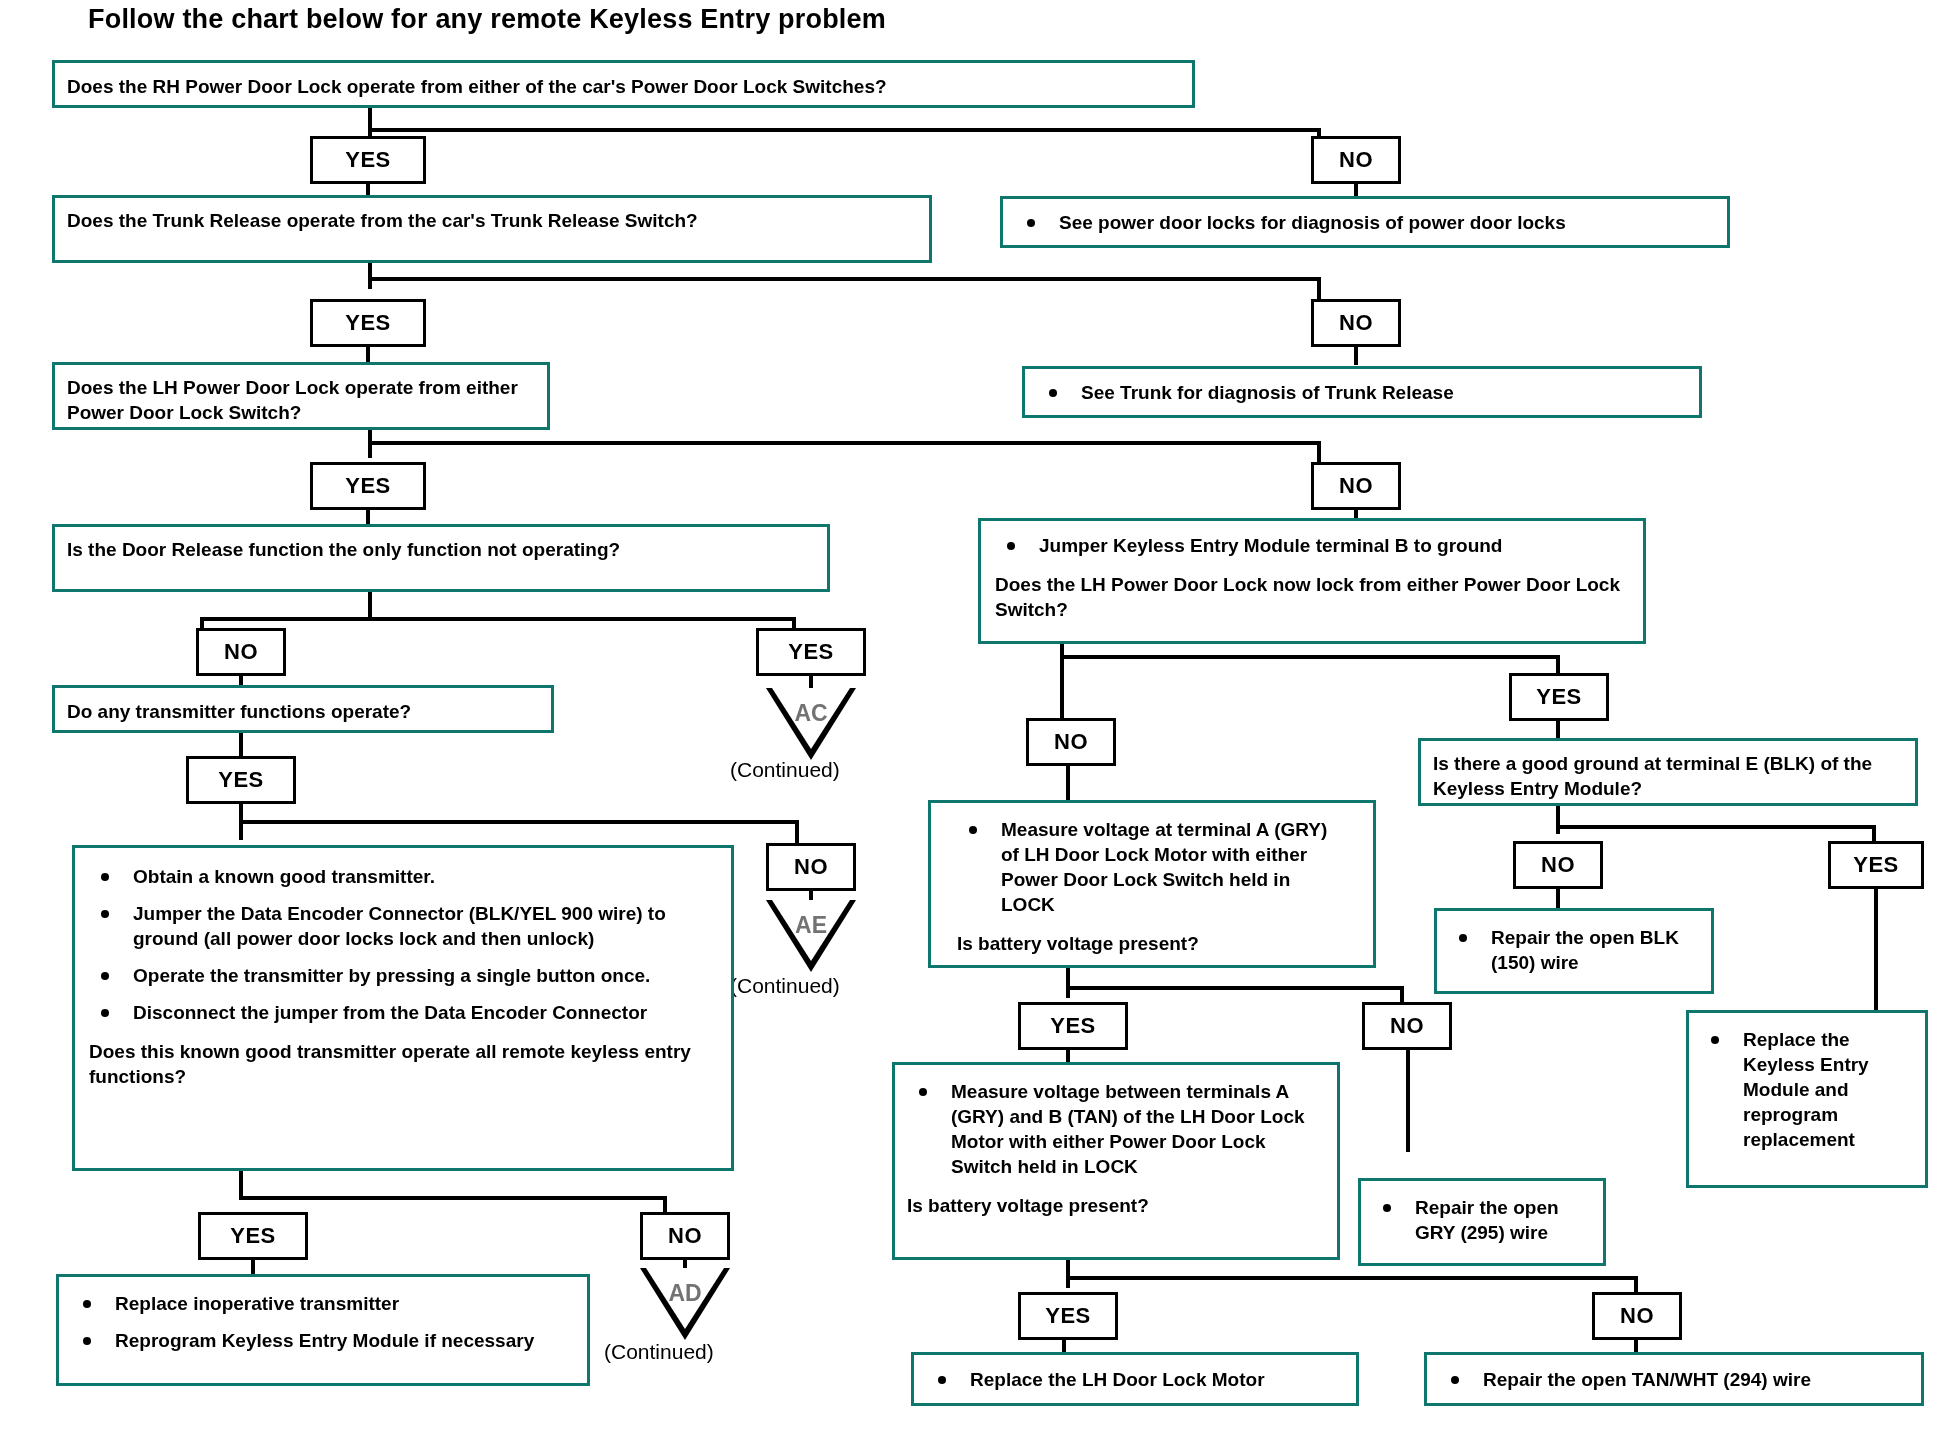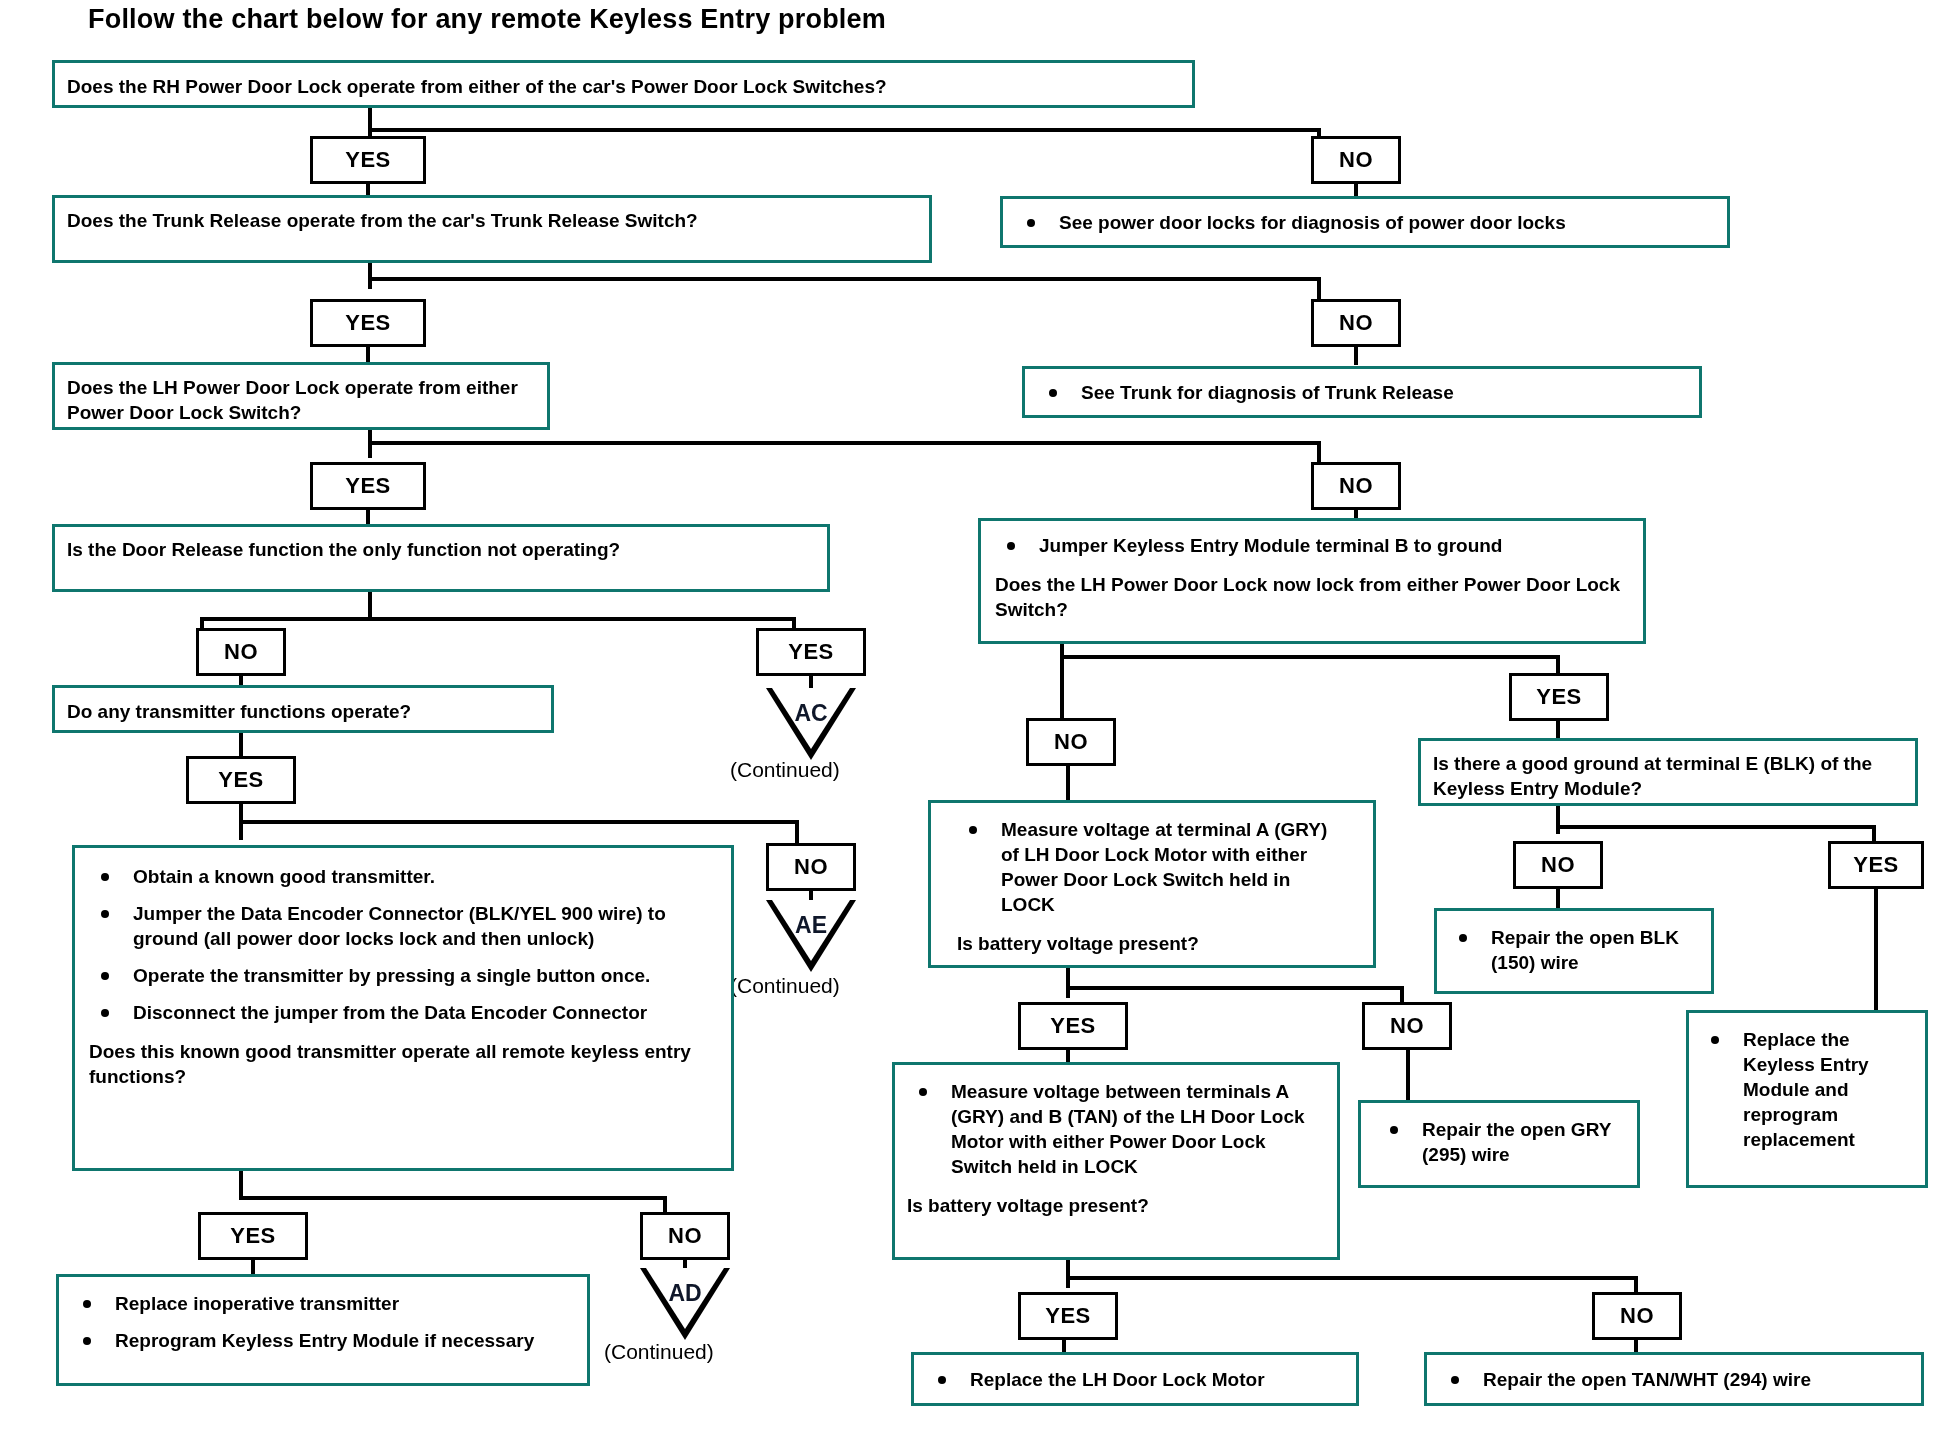--- a/index.html
+++ b/index.html
@@ -103,21 +103,21 @@
     border-top: 61px solid #fff;
   }
   .tri .lbl {
     position: absolute;
     left: 0;
     top: 12px;
     width: 90px;
     text-align: center;
     font-weight: bold;
     font-size: 23px;
-    color: #0f172a;
+    color: #737373;
     z-index: 3;
   }
   .cont {
     position: absolute;
     font-size: 21px;
     white-space: nowrap;
   }
 </style>
 </head>
 <body>
@@ -347,21 +347,21 @@
   <div class="yn" style="left:1018px; top:1002px; width:110px; height:48px;">
     <span>YES</span>
   </div>
   <div class="yn" style="left:1362px; top:1002px; width:90px; height:48px;">
     <span>NO</span>
   </div>
 
   <div class="ln lnv" style="left:1066px; top:1050px; height:16px;"></div>
   <div class="ln lnv" style="left:1406px; top:1050px; height:102px;"></div>
 
-  <div class="box" style="left:1358px; top:1100px; width:282px; height:88px; padding:14px 17px;">
+  <div class="box" style="left:1358px; top:1178px; width:248px; height:88px; padding:14px 10px;">
     <ul class="bul">
       <li>Repair the open GRY (295) wire</li>
     </ul>
   </div>
 
   <div class="box" style="left:892px; top:1062px; width:448px; height:198px; padding:14px 12px;">
     <ul class="bul">
       <li>Measure voltage between terminals A (GRY) and B (TAN) of the LH Door Lock Motor with either Power Door Lock Switch held in LOCK</li>
     </ul>
     <div class="qline">Is battery voltage present?</div>

